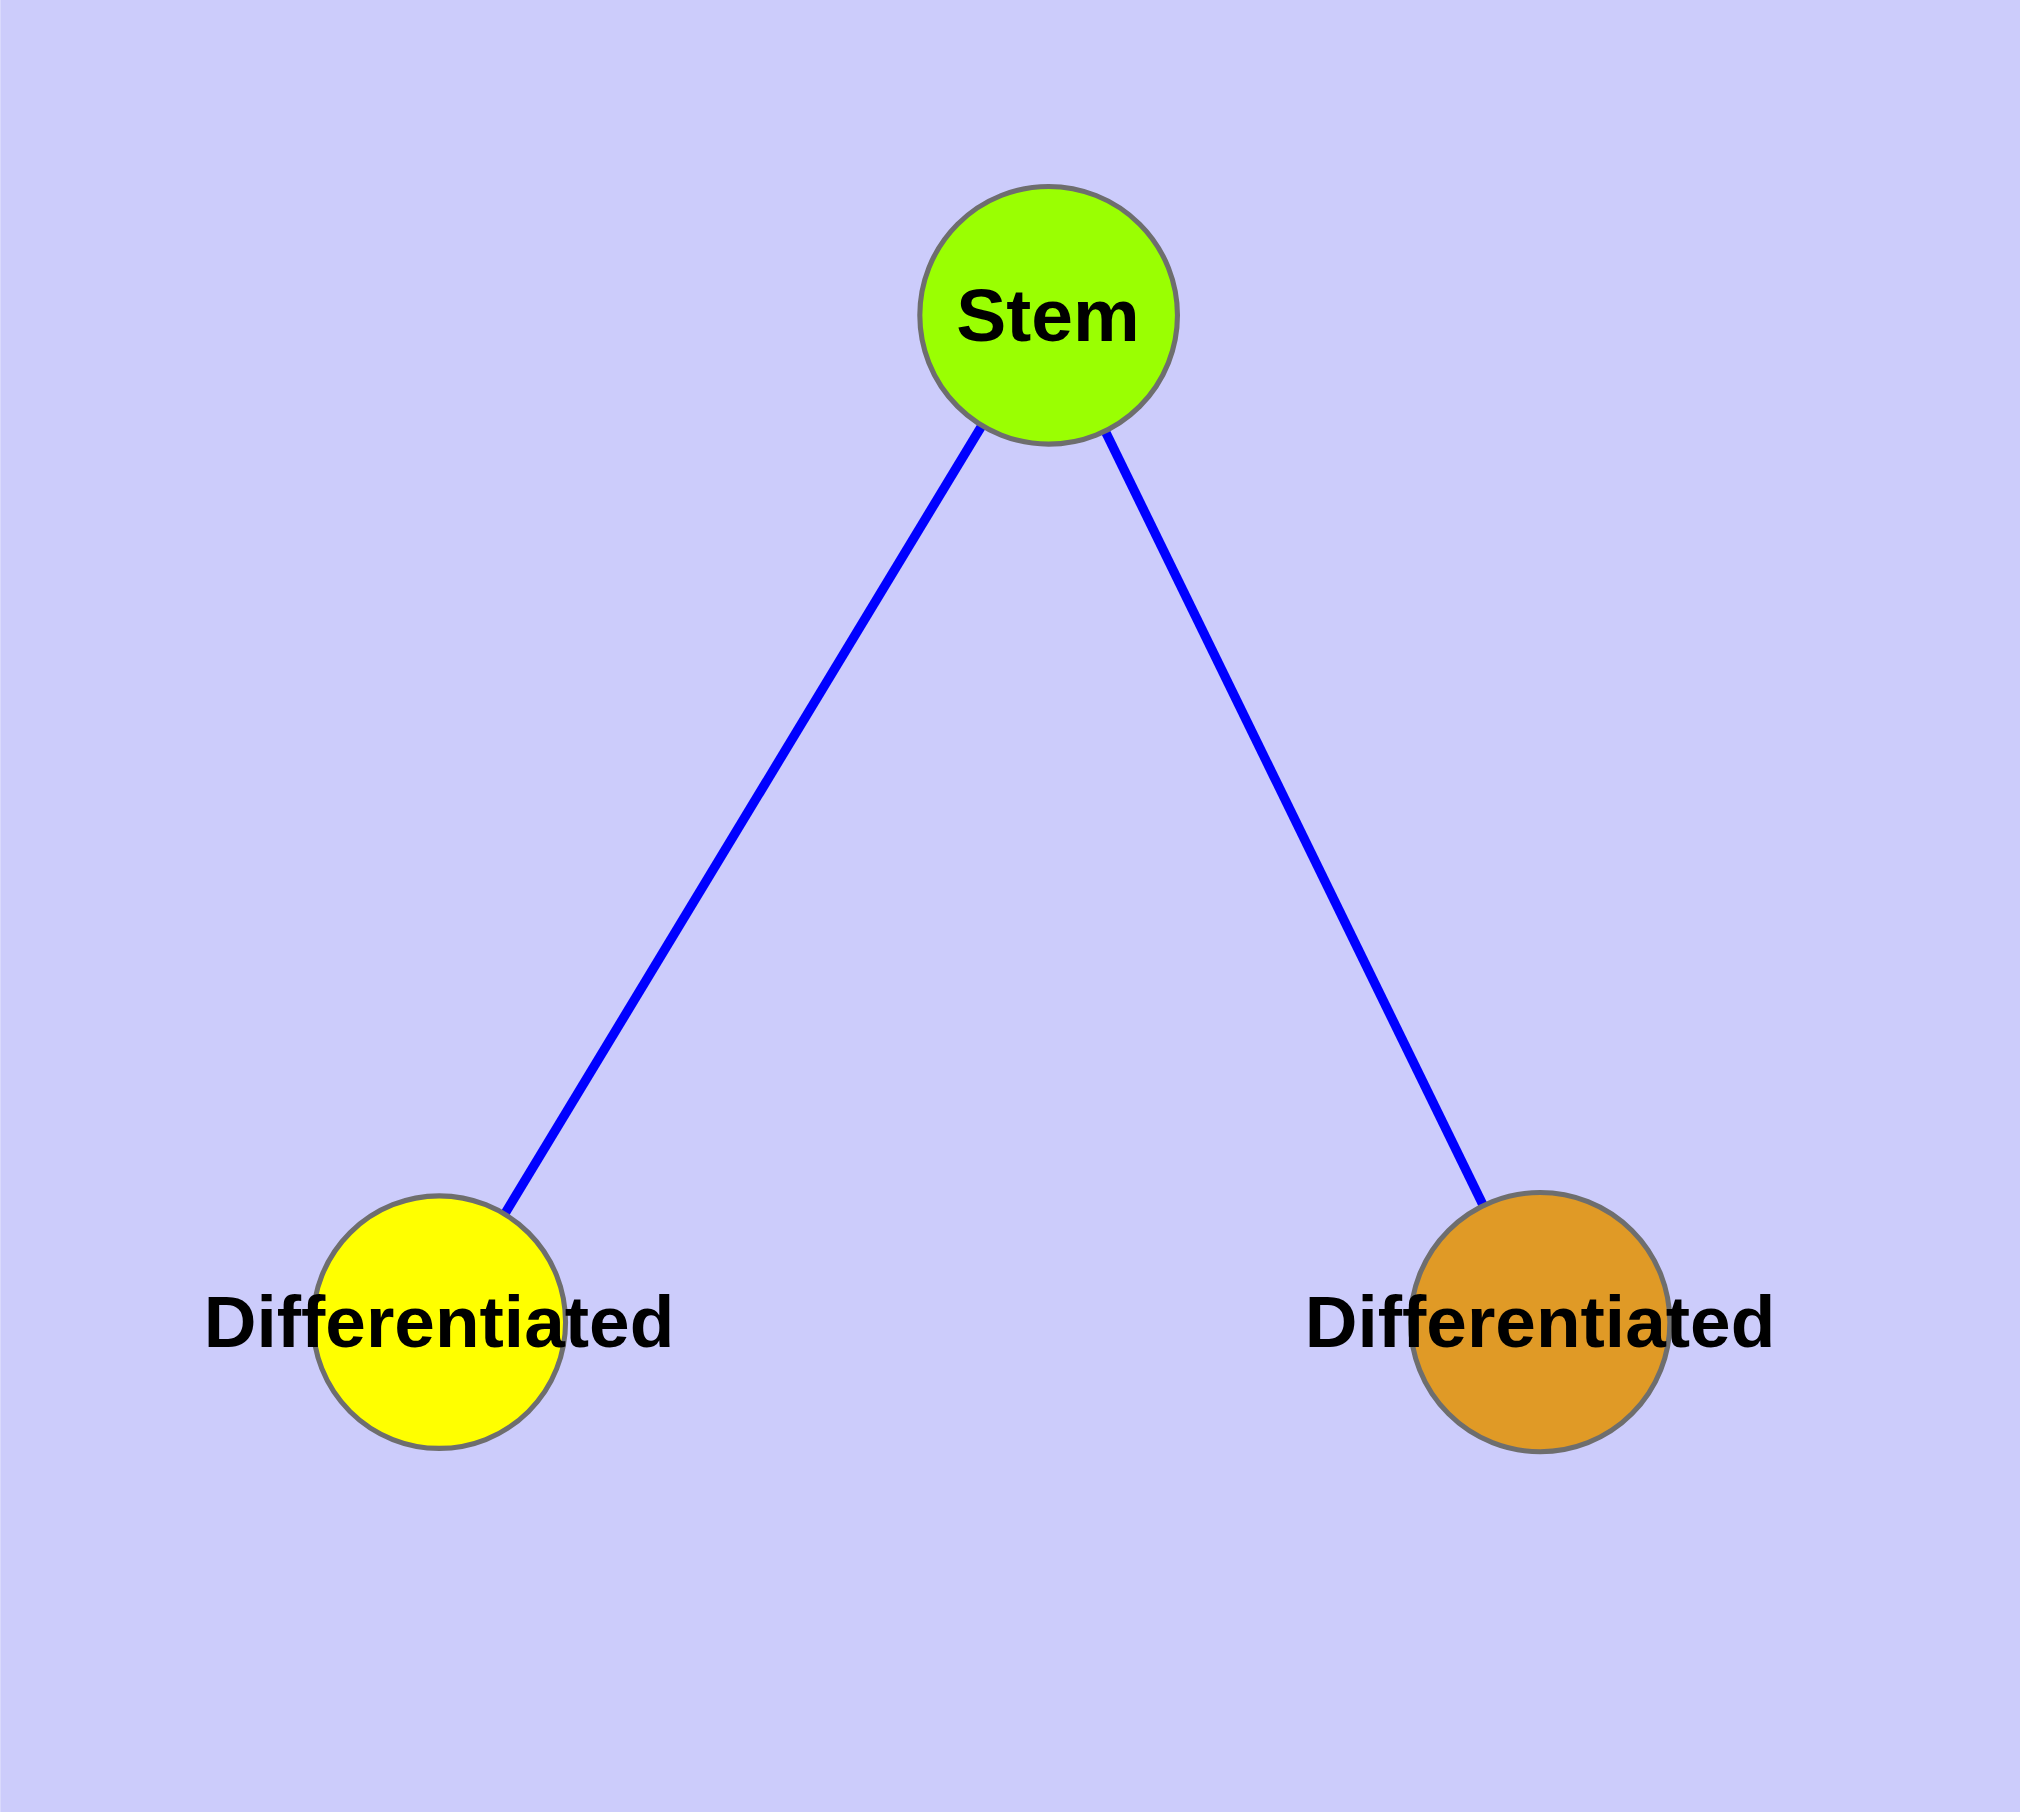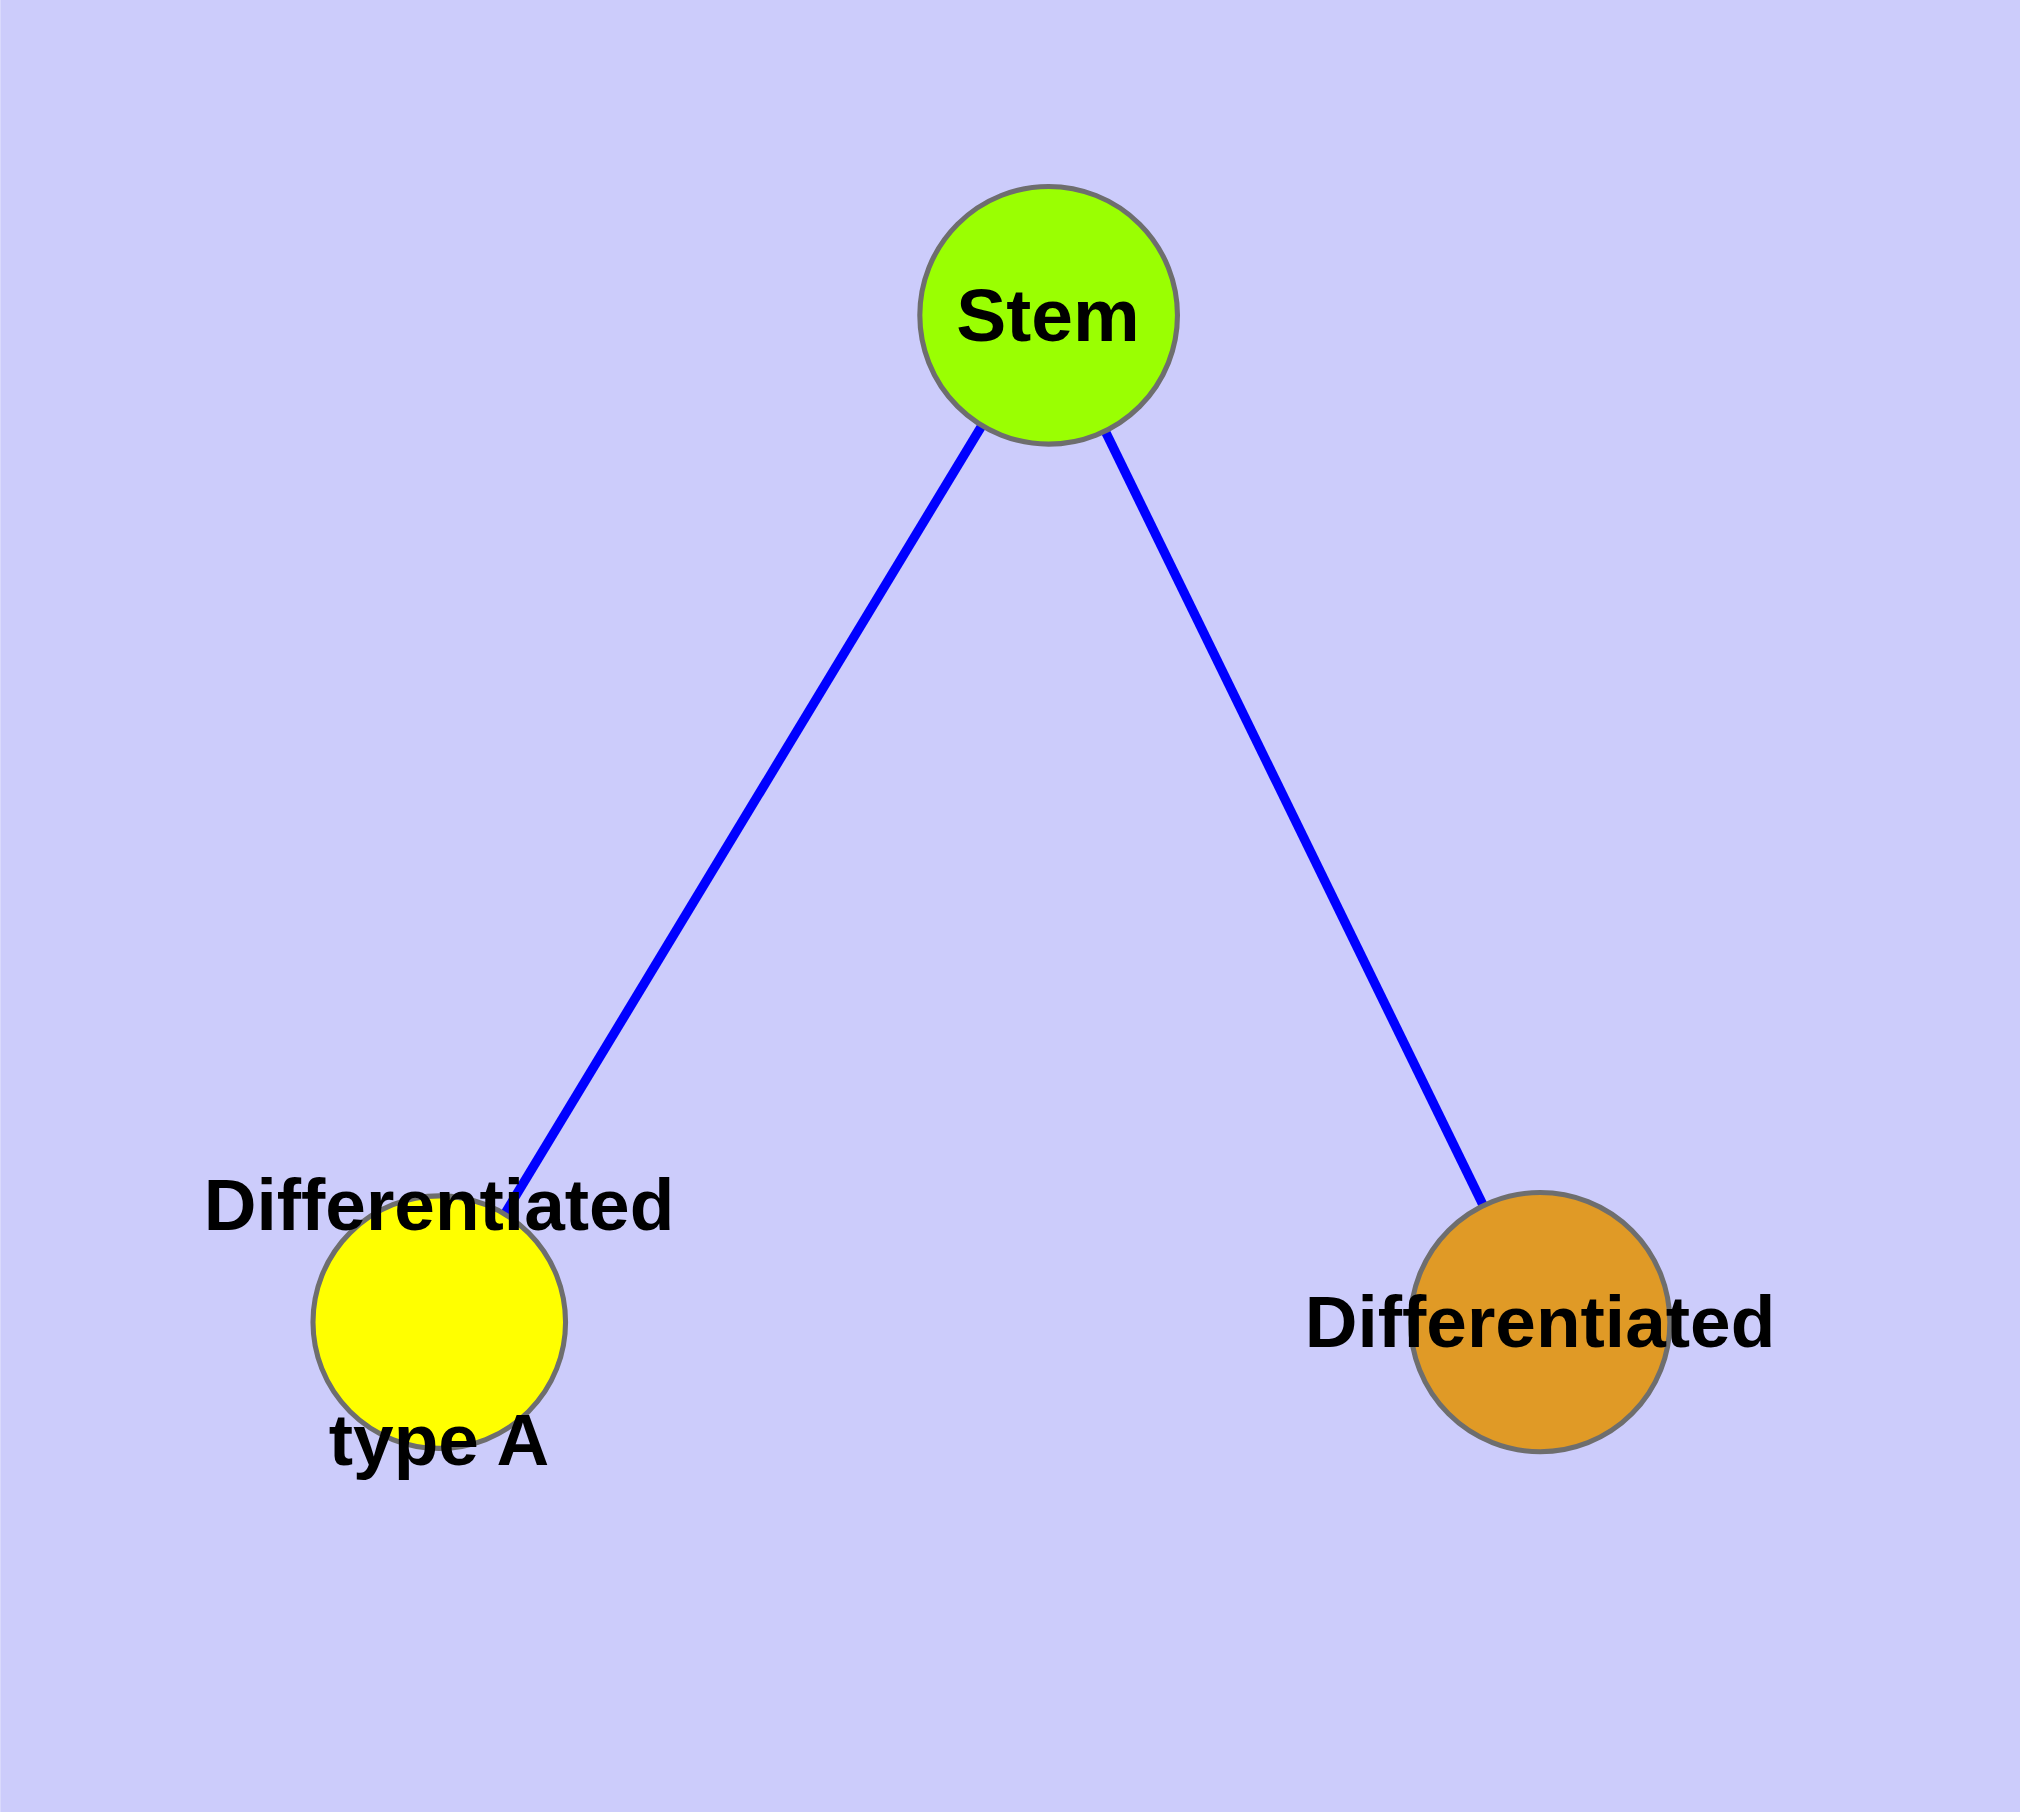--- a/index.html
+++ b/index.html
@@ -59,21 +59,20 @@
       <circle class="graph-node" cx="1817" cy="1560" r="153" fill="#E09A26" stroke="#6E6E6E" stroke-width="6"></circle>
     </g>
   </svg>
 
   <div class="node-label" style="left:1048px; top:315px; font-size:75px;">
     <div>Stem</div>
   </div>
 
   <div class="node-label" style="left:439px; top:1322px; font-size:73px;">
     <div>Differentiated</div>
-    <div>type A</div>
   </div>
 
   <div class="node-label" style="left:1540px; top:1322px; font-size:73px;">
     <div>Differentiated</div>
   </div>
 
 </div>
 
 
 </body></html>

